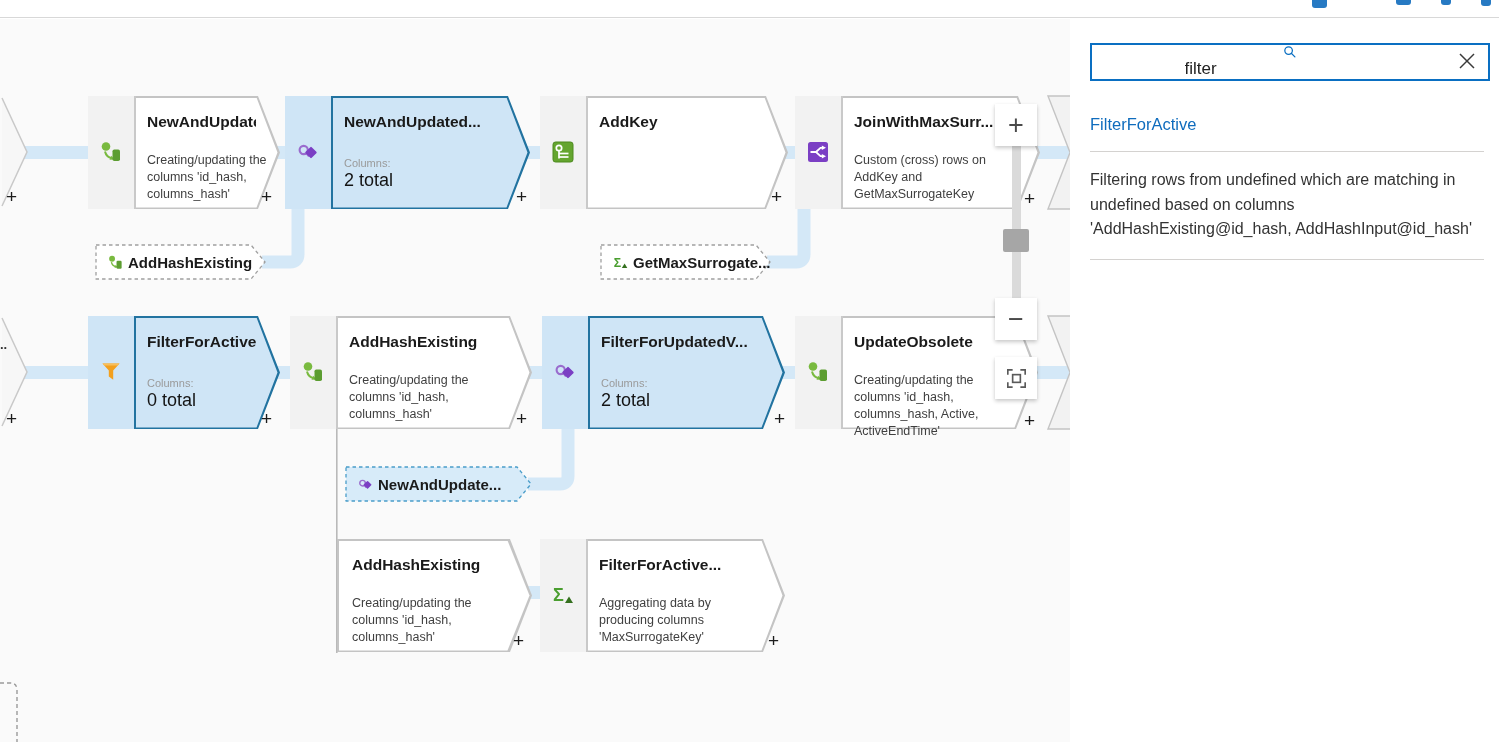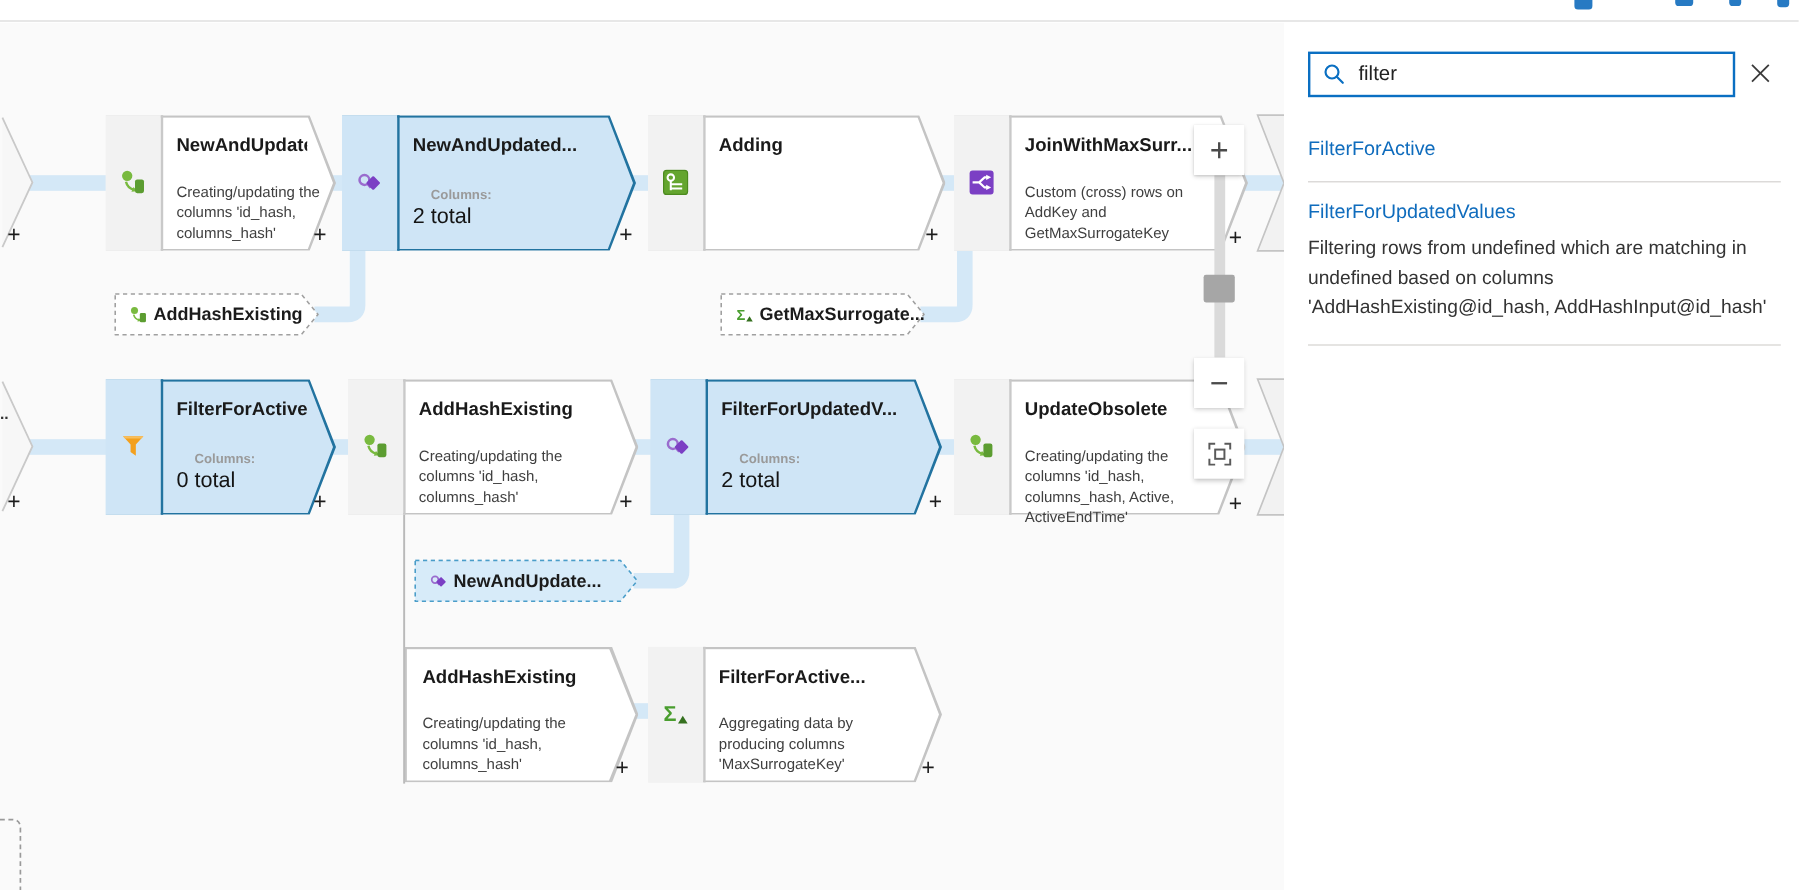--- a/index.html
+++ b/index.html
@@ -32,21 +32,21 @@
   .node.selected .iconsec { background:#cfe5f6; }
   .icondiv { position:absolute; left:46px; top:0; bottom:0; width:1.5px; background:#c9c9c9; }
   .node.selected .icondiv { background:#2273a0; }
   .node-icon { position:absolute; left:12px; top:45px; width:22px; height:22px; }
   .node-title { position:absolute; left:59px; top:17px; right:24px; font-size:15.5px; font-weight:bold;
     color:#1a1a1a; white-space:nowrap; overflow:hidden; }
   .node.no-notch .node-title { left:15px; }
   .node-desc { position:absolute; left:59px; top:56px; width:162px; font-size:12.5px; color:#3f3f3f;
     line-height:17px; }
   .node.no-notch .node-desc { left:15px; }
-  .cols-label { position:absolute; left:74px; top:61px; font-size:11px; color:#9a9a9a;font-weight:bold; }
+  .cols-label { position:absolute; left:59px; top:61px; font-size:11px; color:#9a9a9a; }
   .cols-value { position:absolute; left:59px; top:74px; font-size:18px; color:#141414; }
 
   .pill { position:absolute; height:36px; z-index:6; }
   .pill-content { position:absolute; left:0; top:0; right:0; bottom:0; display:flex; align-items:center;
     padding-left:13px; }
   .pill-label { font-size:15px; font-weight:bold; color:#1b1b1b; margin-left:5px; white-space:nowrap; }
   .pill-icon { width:15px; height:15px; flex:0 0 auto; }
 
   .plus { position:absolute; z-index:7; font-size:19px; font-weight:400; color:#1c1c1c;
     line-height:19px; }
@@ -55,22 +55,22 @@
   
   .zbtn { position:absolute; width:42px; height:42px; background:#fff; z-index:20;
     box-shadow:0 1.6px 4px rgba(0,0,0,.22), 0 .3px 1px rgba(0,0,0,.12);
     display:flex; align-items:center; justify-content:center; font-size:27px; font-weight:300; color:#4a4a4a; }
   .ztrack { position:absolute; left:1012px; top:127px; width:9px; height:152px; background:#dadada; z-index:19; }
   .zhandle { position:absolute; left:1003px; top:210px; width:26px; height:23px; background:#a6a6a6;
     border-radius:2px; z-index:21; }
 
   
   .panel { position:absolute; left:1070px; top:19px; width:429px; height:723px; background:#fff; }
-  .searchbox { position:absolute; left:20px; top:24px; width:356px; height:38px; background:#fff;
-    border:2px solid #0a6fc2; display:flex; align-items:center; padding:0 10px; }
+  .searchbox { position:absolute; left:20px; top:24px; width:400px; height:38px; background:#fff;
+    border:2px solid #0a6fc2; display:flex; align-items:center; padding:0 10px;flex-direction:column; }
   .searchbox input { border:none; outline:none; flex:1; font-size:17px; color:#222;
     font-family:"Liberation Sans", sans-serif; margin-left:10px; background:transparent; }
   .close-x { position:absolute; left:386px; top:31px; width:22px; height:22px; cursor:pointer; }
 
   .results { position:absolute; left:20px; top:96px; width:394px; }
   .result-title { font-size:16.5px; color:#0f6cbd; cursor:pointer; margin-bottom:9px; }
   .result-desc { font-size:16px; color:#333; line-height:24.5px; }
   .result-div { border-bottom:1px solid #d4d2d0; margin:17px 0 16px 0; }
 </style>
 </head>
@@ -156,21 +156,21 @@
     <div class="node-fill shape-bg"></div>
     <div class="iconsec"></div>
     <div class="icondiv"></div>
     <div class="node-icon"><svg width="22" height="22" viewBox="0 0 22 22">
       <rect x="1" y="1" width="20" height="20" rx="2.5" fill="#64a52f" stroke="#4c8a1f" stroke-width="1"></rect>
       <circle cx="7" cy="7" r="2.7" fill="none" stroke="#fff" stroke-width="1.7"></circle>
       <line x1="7" y1="9.7" x2="7" y2="17.5" stroke="#fff" stroke-width="1.7"></line>
       <line x1="7" y1="12.5" x2="16.5" y2="12.5" stroke="#fff" stroke-width="1.7"></line>
       <line x1="7" y1="16" x2="16.5" y2="16" stroke="#fff" stroke-width="1.7"></line>
             </svg></div>
-    <div class="node-title">Adding</div>
+    <div class="node-title">AddKey</div>
 
   </div>
         <div class="node" style="left: 795px; top: 77px; width: 245px;">
     <div class="node-shape shape-border"></div>
     <div class="node-fill shape-bg"></div>
     <div class="iconsec"></div>
     <div class="icondiv"></div>
     <div class="node-icon"><svg width="22" height="22" viewBox="0 0 22 22">
       <rect x="1" y="1" width="20" height="20" rx="2.5" fill="#7b3fc4"></rect>
       <path d="M3.5 11 H9 L13.5 6.8 H15.5 M9 11 L13.5 15.2 H15.5" stroke="#fff" stroke-width="1.8" fill="none"></path>
@@ -348,19 +348,18 @@
         <line x1="4" y1="4" x2="18" y2="18" stroke="#3a3a3a" stroke-width="1.5"></line>
         <line x1="18" y1="4" x2="4" y2="18" stroke="#3a3a3a" stroke-width="1.5"></line>
       </svg>
     </div>
     <div class="results" id="results-layer">
         <div class="result">
     <div class="result-title">FilterForActive</div>
     <div class="result-div"></div>
   </div>
         <div class="result">
-    <div class="result-title">FilterForUpdatedValues</div>
     <div class="result-desc">Filtering rows from undefined which are matching in undefined based on columns 'AddHashExisting@id_hash, AddHashInput@id_hash'</div>
     <div class="result-div"></div>
   </div>
       </div>
   </div>
 </div>
 
 </body></html>

